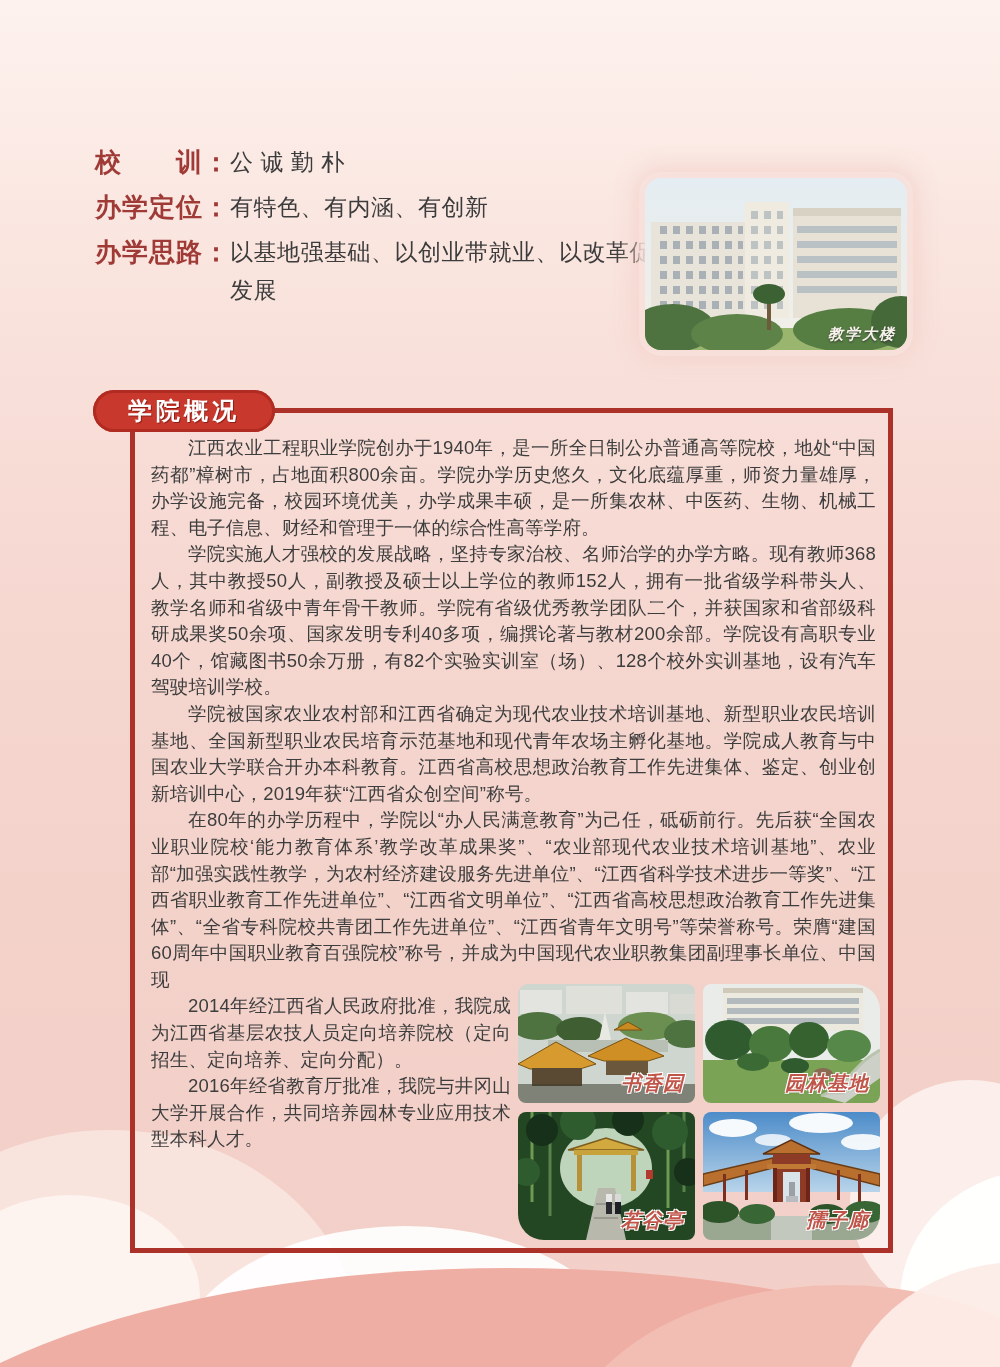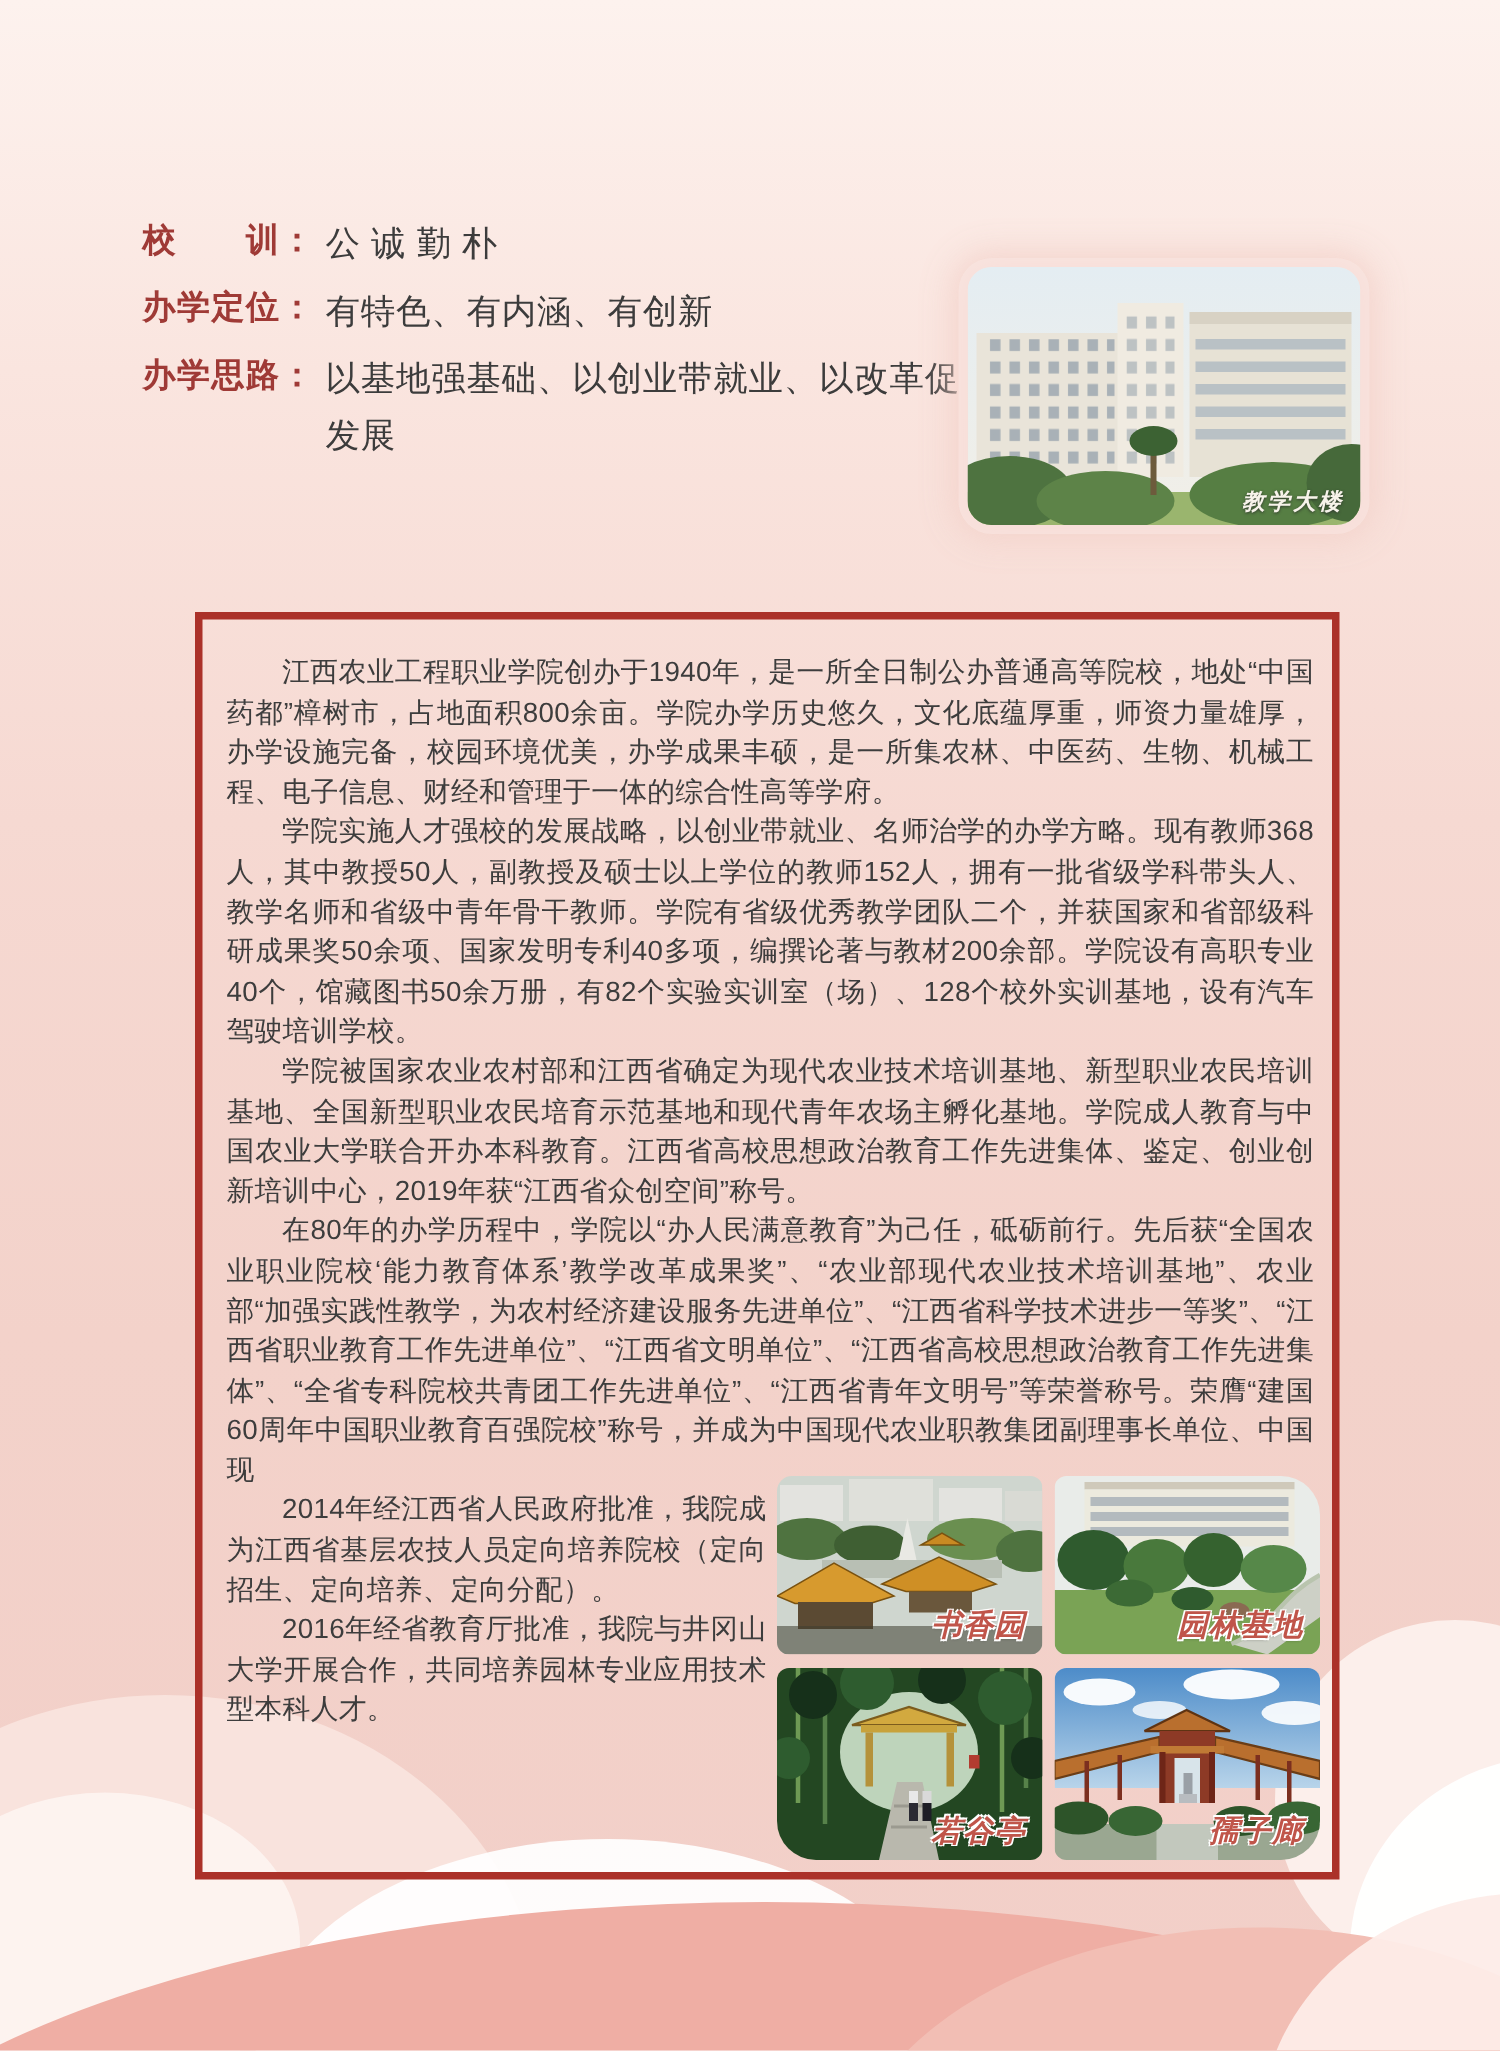--- a/index.html
+++ b/index.html
@@ -19,22 +19,22 @@
   .cl-c{left:850px;top:1080px;width:240px;height:240px;background:#fcefeb;}
   .cl-d{left:900px;top:1170px;width:280px;height:260px;background:#ffffff;opacity:.95;}
   .cl-e{left:-60px;top:1195px;width:260px;height:200px;background:#fdf4f1;opacity:.9;}
   .cl-f{left:-150px;top:1268px;width:1320px;height:520px;background:#efaea4;}
   .cl-g{left:560px;top:1285px;width:560px;height:360px;background:#f2beb4;}
   .cl-h{left:840px;top:1262px;width:360px;height:320px;background:#fdece8;opacity:.95;}
   
   .motto{position:absolute;left:95px;top:143px;z-index:2;width:560px;}
   .motto-row{display:flex;align-items:flex-start;margin-bottom:7px;line-height:38px;}
   .motto-label{
-    flex:0 0 122px;font-family:Liberation Mono, monospace;font-weight:bold;
-    font-size:22px;color:#9f3a36;letter-spacing:1px;white-space:nowrap;
+    flex:0 0 122px;font-family:Liberation Sans, sans-serif;font-weight:bold;
+    font-size:26px;color:#9f3a36;letter-spacing:1px;white-space:nowrap;
   }
   .motto-value{font-size:23px;color:#3c3c3c;letter-spacing:.5px;max-width:430px;}
   
   .building-photo{
     position:absolute;left:645px;top:178px;width:262px;height:172px;z-index:2;
     border-radius:16px;overflow:hidden;
     box-shadow:0 0 0 6px rgba(250,232,227,.55), 0 0 22px 10px rgba(243,210,202,.9);
   }
   .building-photo svg{display:block;width:100%;height:100%;}
   .photo-caption{
@@ -141,25 +141,28 @@
       <ellipse cx="28" cy="150" rx="42" ry="24" fill="#4e7340"></ellipse>
       <ellipse cx="92" cy="156" rx="46" ry="20" fill="#5d8348"></ellipse>
       <rect x="122" y="118" width="4" height="34" fill="#6d5b3c"></rect>
       <ellipse cx="124" cy="116" rx="16" ry="10" fill="#3c6233"></ellipse>
       <ellipse cx="204" cy="152" rx="56" ry="22" fill="#567e43"></ellipse>
       <ellipse cx="256" cy="144" rx="30" ry="26" fill="#46693a"></ellipse>
     </svg>
     <span class="photo-caption caption-light">教学大楼</span>
   </div>
 
+  <div class="section-badge">
+    <span>学院概况</span>
+  </div>
 
   <div class="overview-box">
     <div class="box-content">
       <p class="para">江西农业工程职业学院创办于1940年，是一所全日制公办普通高等院校，地处“中国药都”樟树市，占地面积800余亩。学院办学历史悠久，文化底蕴厚重，师资力量雄厚，办学设施完备，校园环境优美，办学成果丰硕，是一所集农林、中医药、生物、机械工程、电子信息、财经和管理于一体的综合性高等学府。</p>
-      <p class="para">学院实施人才强校的发展战略，以创业带就业、名师治学的办学方略。现有教师368人，其中教授50人，副教授及硕士以上学位的教师152人，拥有一批省级学科带头人、教学名师和省级中青年骨干教师。学院有省级优秀教学团队二个，并获国家和省部级科研成果奖50余项、国家发明专利40多项，编撰论著与教材200余部。学院设有高职专业40个，馆藏图书50余万册，有82个实验实训室（场）、128个校外实训基地，设有汽车驾驶培训学校。</p>
+      <p class="para">学院实施人才强校的发展战略，坚持专家治校、名师治学的办学方略。现有教师368人，其中教授50人，副教授及硕士以上学位的教师152人，拥有一批省级学科带头人、教学名师和省级中青年骨干教师。学院有省级优秀教学团队二个，并获国家和省部级科研成果奖50余项、国家发明专利40多项，编撰论著与教材200余部。学院设有高职专业40个，馆藏图书50余万册，有82个实验实训室（场）、128个校外实训基地，设有汽车驾驶培训学校。</p>
       <p class="para">学院被国家农业农村部和江西省确定为现代农业技术培训基地、新型职业农民培训基地、全国新型职业农民培育示范基地和现代青年农场主孵化基地。学院成人教育与中国农业大学联合开办本科教育。江西省高校思想政治教育工作先进集体、鉴定、创业创新培训中心，2019年获“江西省众创空间”称号。</p>
       <p class="para">在80年的办学历程中，学院以“办人民满意教育”为己任，砥砺前行。先后获“全国农业职业院校‘能力教育体系’教学改革成果奖”、“农业部现代农业技术培训基地”、农业部“加强实践性教学，为农村经济建设服务先进单位”、“江西省科学技术进步一等奖”、“江西省职业教育工作先进单位”、“江西省文明单位”、“江西省高校思想政治教育工作先进集体”、“全省专科院校共青团工作先进单位”、“江西省青年文明号”等荣誉称号。荣膺“建国60周年中国职业教育百强院校”称号，并成为中国现代农业职教集团副理事长单位、中国现</p>
       <div class="narrow-col">
         <p class="para">2014年经江西省人民政府批准，我院成为江西省基层农技人员定向培养院校（定向招生、定向培养、定向分配）。</p>
         <p class="para">2016年经省教育厅批准，我院与井冈山大学开展合作，共同培养园林专业应用技术型本科人才。</p>
       </div>
     </div>
 
     <div class="photo-grid">
 

